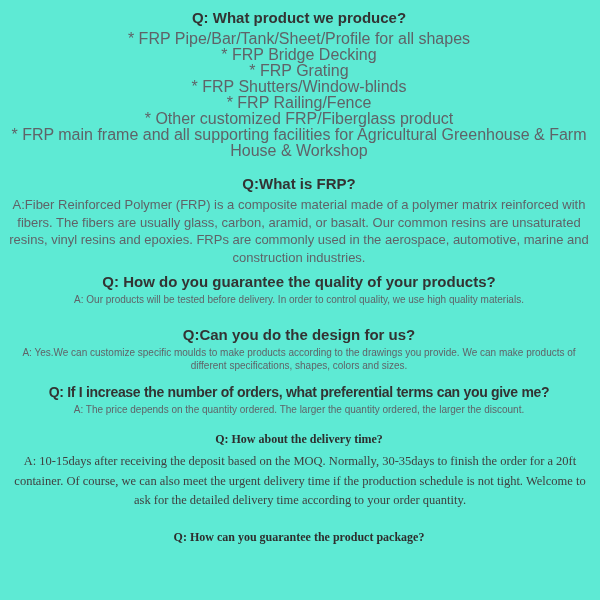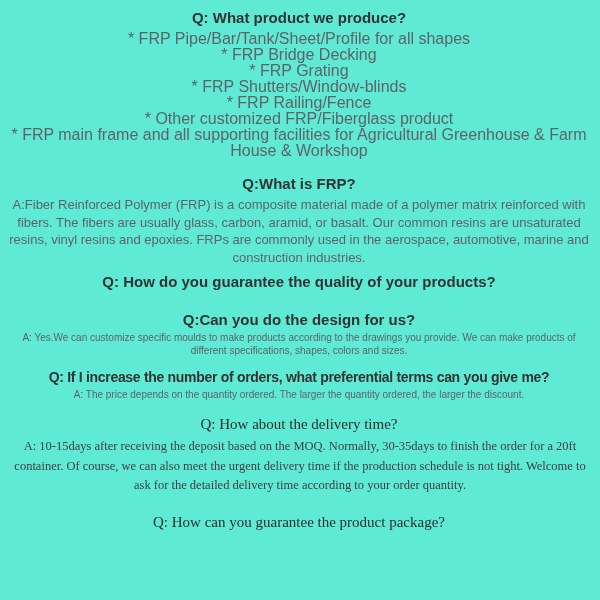--- a/index.html
+++ b/index.html
@@ -59,22 +59,22 @@
     font-family: "Liberation Sans", sans-serif;
     font-size: 10px;
     line-height: 13px;
     color: #5f6368;
     margin: 0;
   }
 
   
   .q-serif {
     font-family: "Liberation Serif", serif;
-    font-weight: 400;
-    font-size: 15px;
+    font-weight: 700;
+    font-size: 12px;
     line-height: 18px;
     color: #2e2e2e;
     margin: 0 0 4px 0;
     white-space: nowrap;
   }
 
   
   .ans-serif {
     font-family: "Liberation Serif", serif;
     font-size: 12.5px;
@@ -113,20 +113,21 @@
     <div class="list-item">* FRP main frame and all supporting facilities for Agricultural Greenhouse &amp; Farm House &amp; Workshop</div>
   </section>
 
   <section class="sec-whatisfrp">
     <h2 class="q-sans">Q:What is FRP?</h2>
     <p class="ans-para">A:Fiber Reinforced Polymer (FRP) is a composite material made of a polymer matrix reinforced with fibers. The fibers are usually glass, carbon, aramid, or basalt. Our common resins are unsaturated resins, vinyl resins and epoxies. FRPs are commonly used in the aerospace, automotive, marine and construction industries.</p>
   </section>
 
   <section class="sec-quality">
     <h2 class="q-sans">Q: How do you guarantee the quality of your products?</h2>
+    <p class="ans-small">A: Our products will be tested before delivery. In order to control quality, we use high quality materials.</p>
   </section>
 
   <section class="sec-design">
     <h2 class="q-sans">Q:Can you do the design for us?</h2>
     <p class="ans-small">A: Yes.We can customize specific moulds to make products according to the drawings you provide. We can make products of different specifications, shapes, colors and sizes.</p>
   </section>
 
   <section class="sec-orders">
     <h2 class="q-sans q-long">Q: If I increase the number of orders, what preferential terms can you give me?</h2>
     <p class="ans-small">A: The price depends on the quantity ordered. The larger the quantity ordered, the larger the discount.</p>

